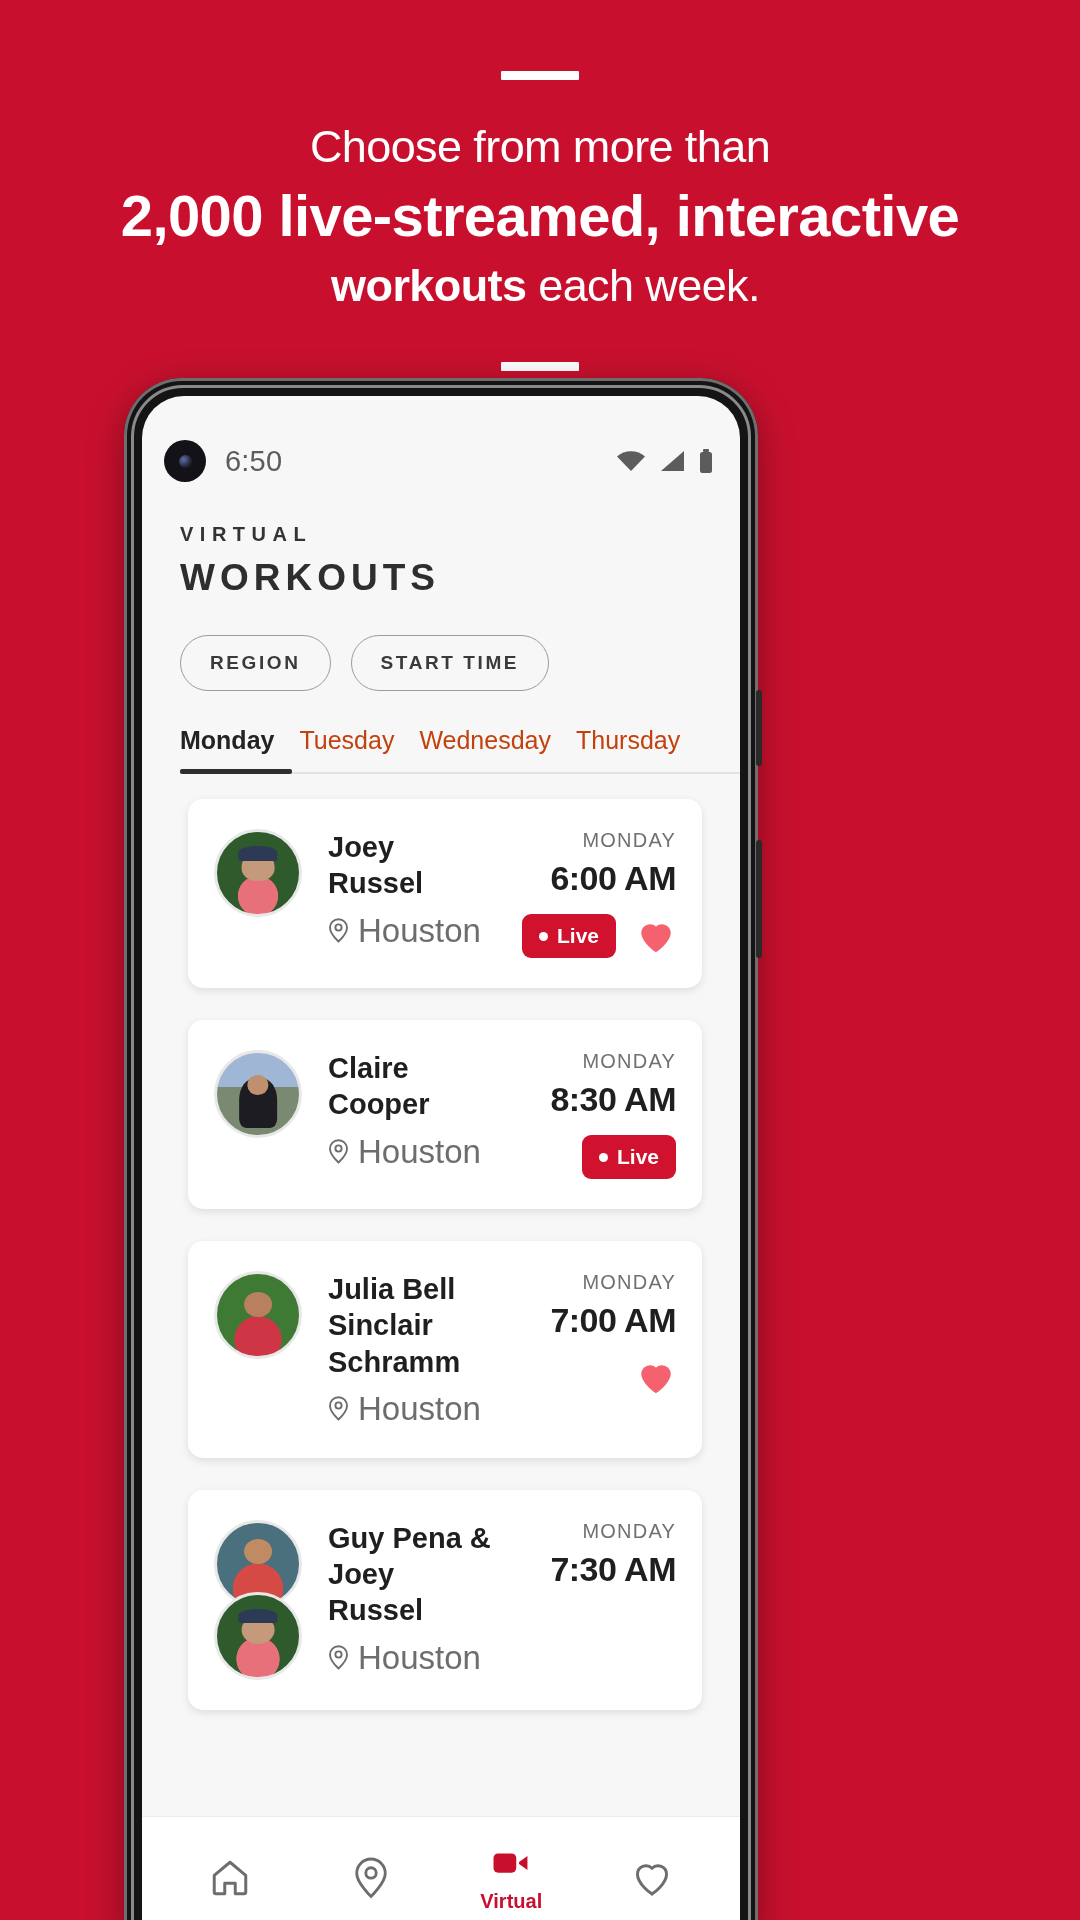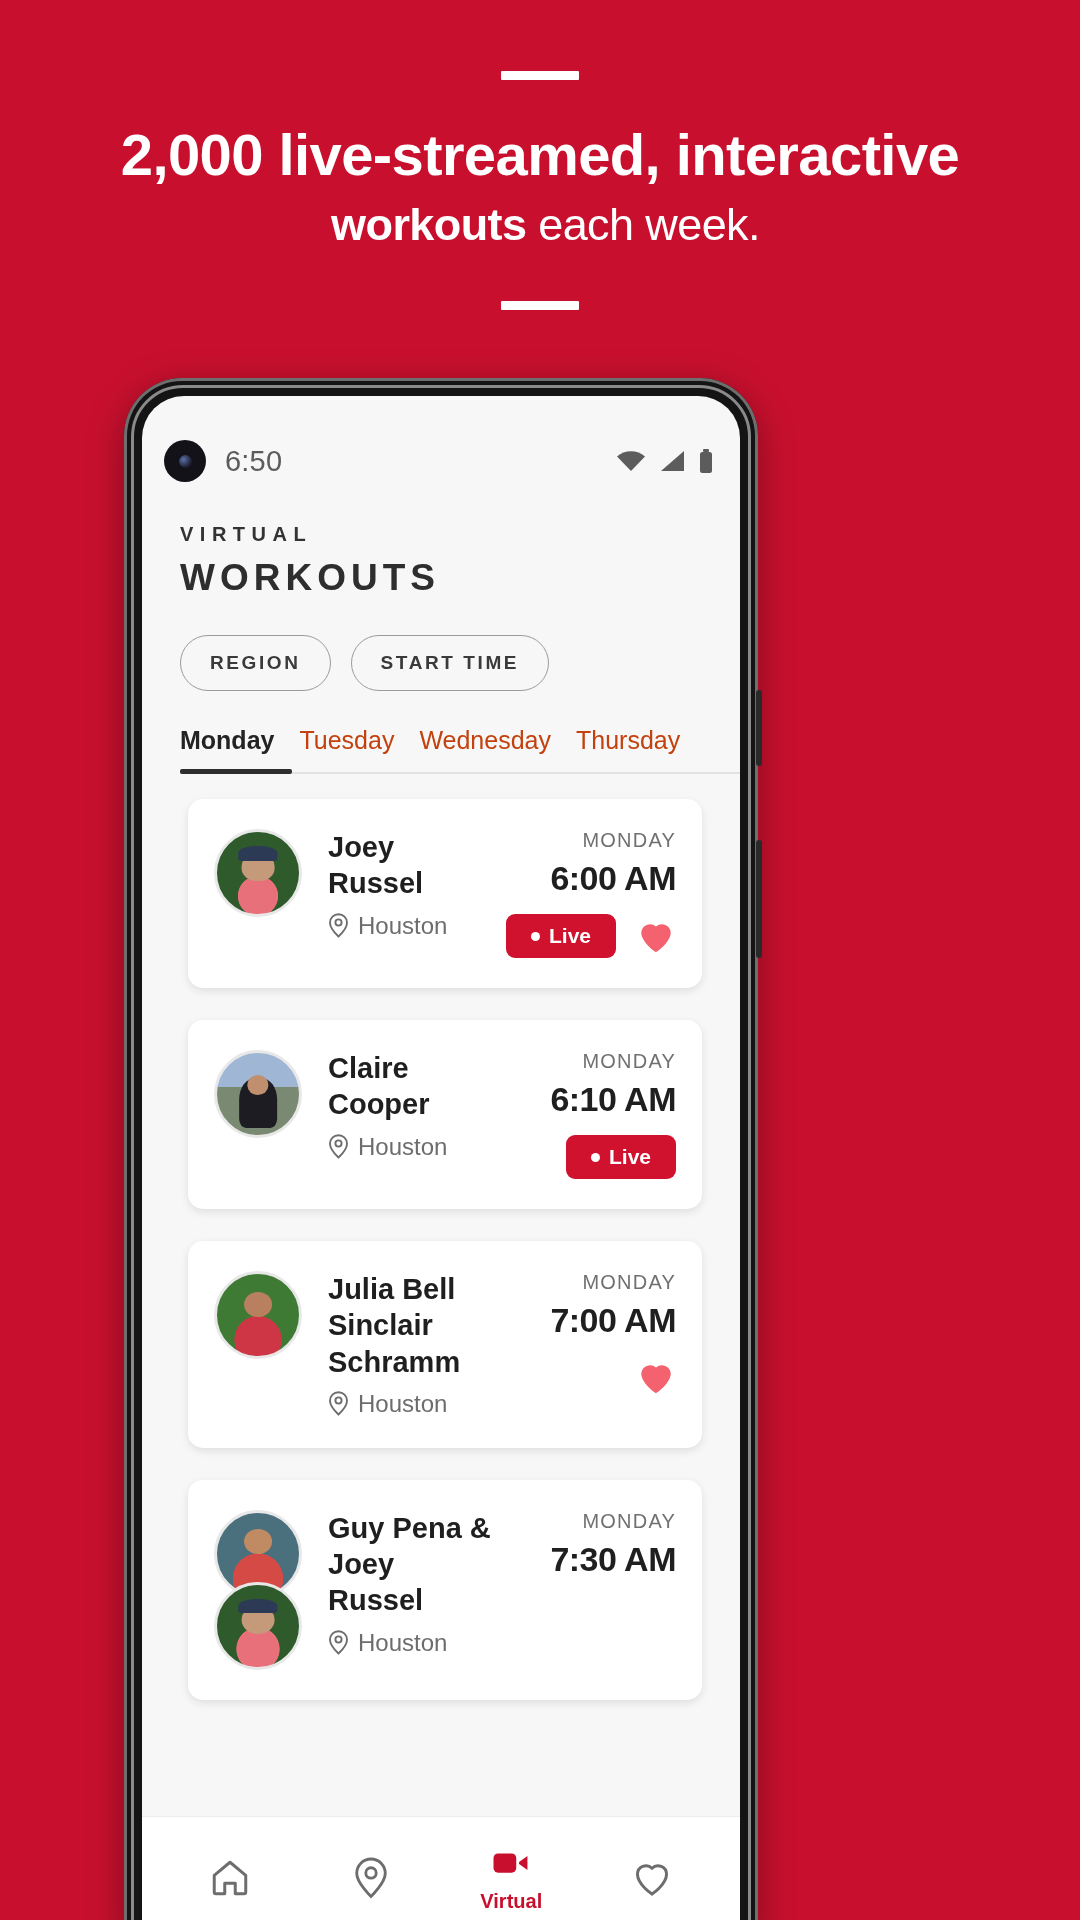--- a/index.html
+++ b/index.html
@@ -91,28 +91,28 @@
   .avatars { flex: 0 0 auto; position: relative; width: 88px; }
   .avatar {
     width: 88px; height: 88px; border-radius: 50%;
     border: 3px solid #e8e8e8; background-size: cover; background-position: center;
     overflow: hidden; position: relative;
   }
   .avatar.stacked { margin-top: -16px; }
   .info { flex: 1 1 auto; padding-left: 26px; padding-right: 8px; min-width: 0; }
   .coach { font-size: 29px; font-weight: 700; color: #1f1f1f; line-height: 1.25; }
   .loc { display: flex; align-items: center; gap: 9px; margin-top: 10px; }
-  .loc span { font-size: 24px; color: #6d6d6d; }
+  .loc span { font-size: 33px; color: #6d6d6d; }
   .right { flex: 0 0 auto; text-align: right; min-width: 176px; }
   .day { font-size: 20px; letter-spacing: 1.2px; color: #707070; font-weight: 400; }
   .time { font-size: 34px; font-weight: 700; color: #1f1f1f; margin-top: 7px; letter-spacing: -.5px; white-space: nowrap; }
   .badges { display: flex; align-items: center; justify-content: flex-end; gap: 20px; margin-top: 16px; min-height: 42px; }
   .live {
     background: #d0122f; color: #ffffff; border-radius: 9px;
-    font-size: 21px; font-weight: 700; padding: 10px 25px;
+    font-size: 21px; font-weight: 700; padding: 10px 17px;
     display: inline-flex; align-items: center; gap: 9px; cursor: pointer;
   }
   .live .dot { width: 9px; height: 9px; border-radius: 50%; background: #ffffff; display: block; }
   .heart-fill { display: block; }
 
   
   .bottom-nav {
     position: absolute; left: 0; right: 0; bottom: 0; height: 122px;
     background: #ffffff; border-top: 1px solid #ededed;
     display: flex; align-items: center; justify-content: space-around; padding: 0 18px;
@@ -142,20 +142,21 @@
                  background:#c59a7a; border-radius:50%; }
   .av5::after { content:""; position:absolute; left:50%; top:17%; width:48%; height:18%; transform:translateX(-50%);
                 background:#2c3a56; border-radius:46% 46% 12% 12%; }
 </style>
 </head>
 <body>
 
 <div class="promo">
   <div class="rule rule-top"></div>
   <div class="headline">
+    <span class="l1">Choose from more than</span>
     <span class="l2"><b>2,000 live-streamed, interactive</b></span>
     <span class="l3"><b>workouts</b><span> each week.</span></span>
   </div>
   <div class="rule rule-bot"></div>
 </div>
 
 <div class="phone">
   <div class="btn-vol a"></div>
   <div class="btn-vol b"></div>
 
@@ -239,21 +240,21 @@
           <div class="loc">
             <svg width="21" height="25" viewBox="0 0 21 25" fill="none" stroke="#6d6d6d" stroke-width="1.9">
                 <path d="M10.5 23.5C10.5 23.5 19 15.4 19 9.7A8.5 8.5 0 1 0 2 9.7C2 15.4 10.5 23.5 10.5 23.5Z"></path>
                 <circle cx="10.5" cy="9.5" r="3.1"></circle>
               </svg>
             <span>Houston</span>
           </div>
         </div>
         <div class="right">
           <div class="day">MONDAY</div>
-          <div class="time">6:10 AM</div>
+          <div class="time">8:30 AM</div>
           <div class="badges">
             <span class="live">
                 <span class="dot"></span>
                 <span>Live</span>
               </span>
           </div>
         </div>
       </div>
 
       <div class="card">

